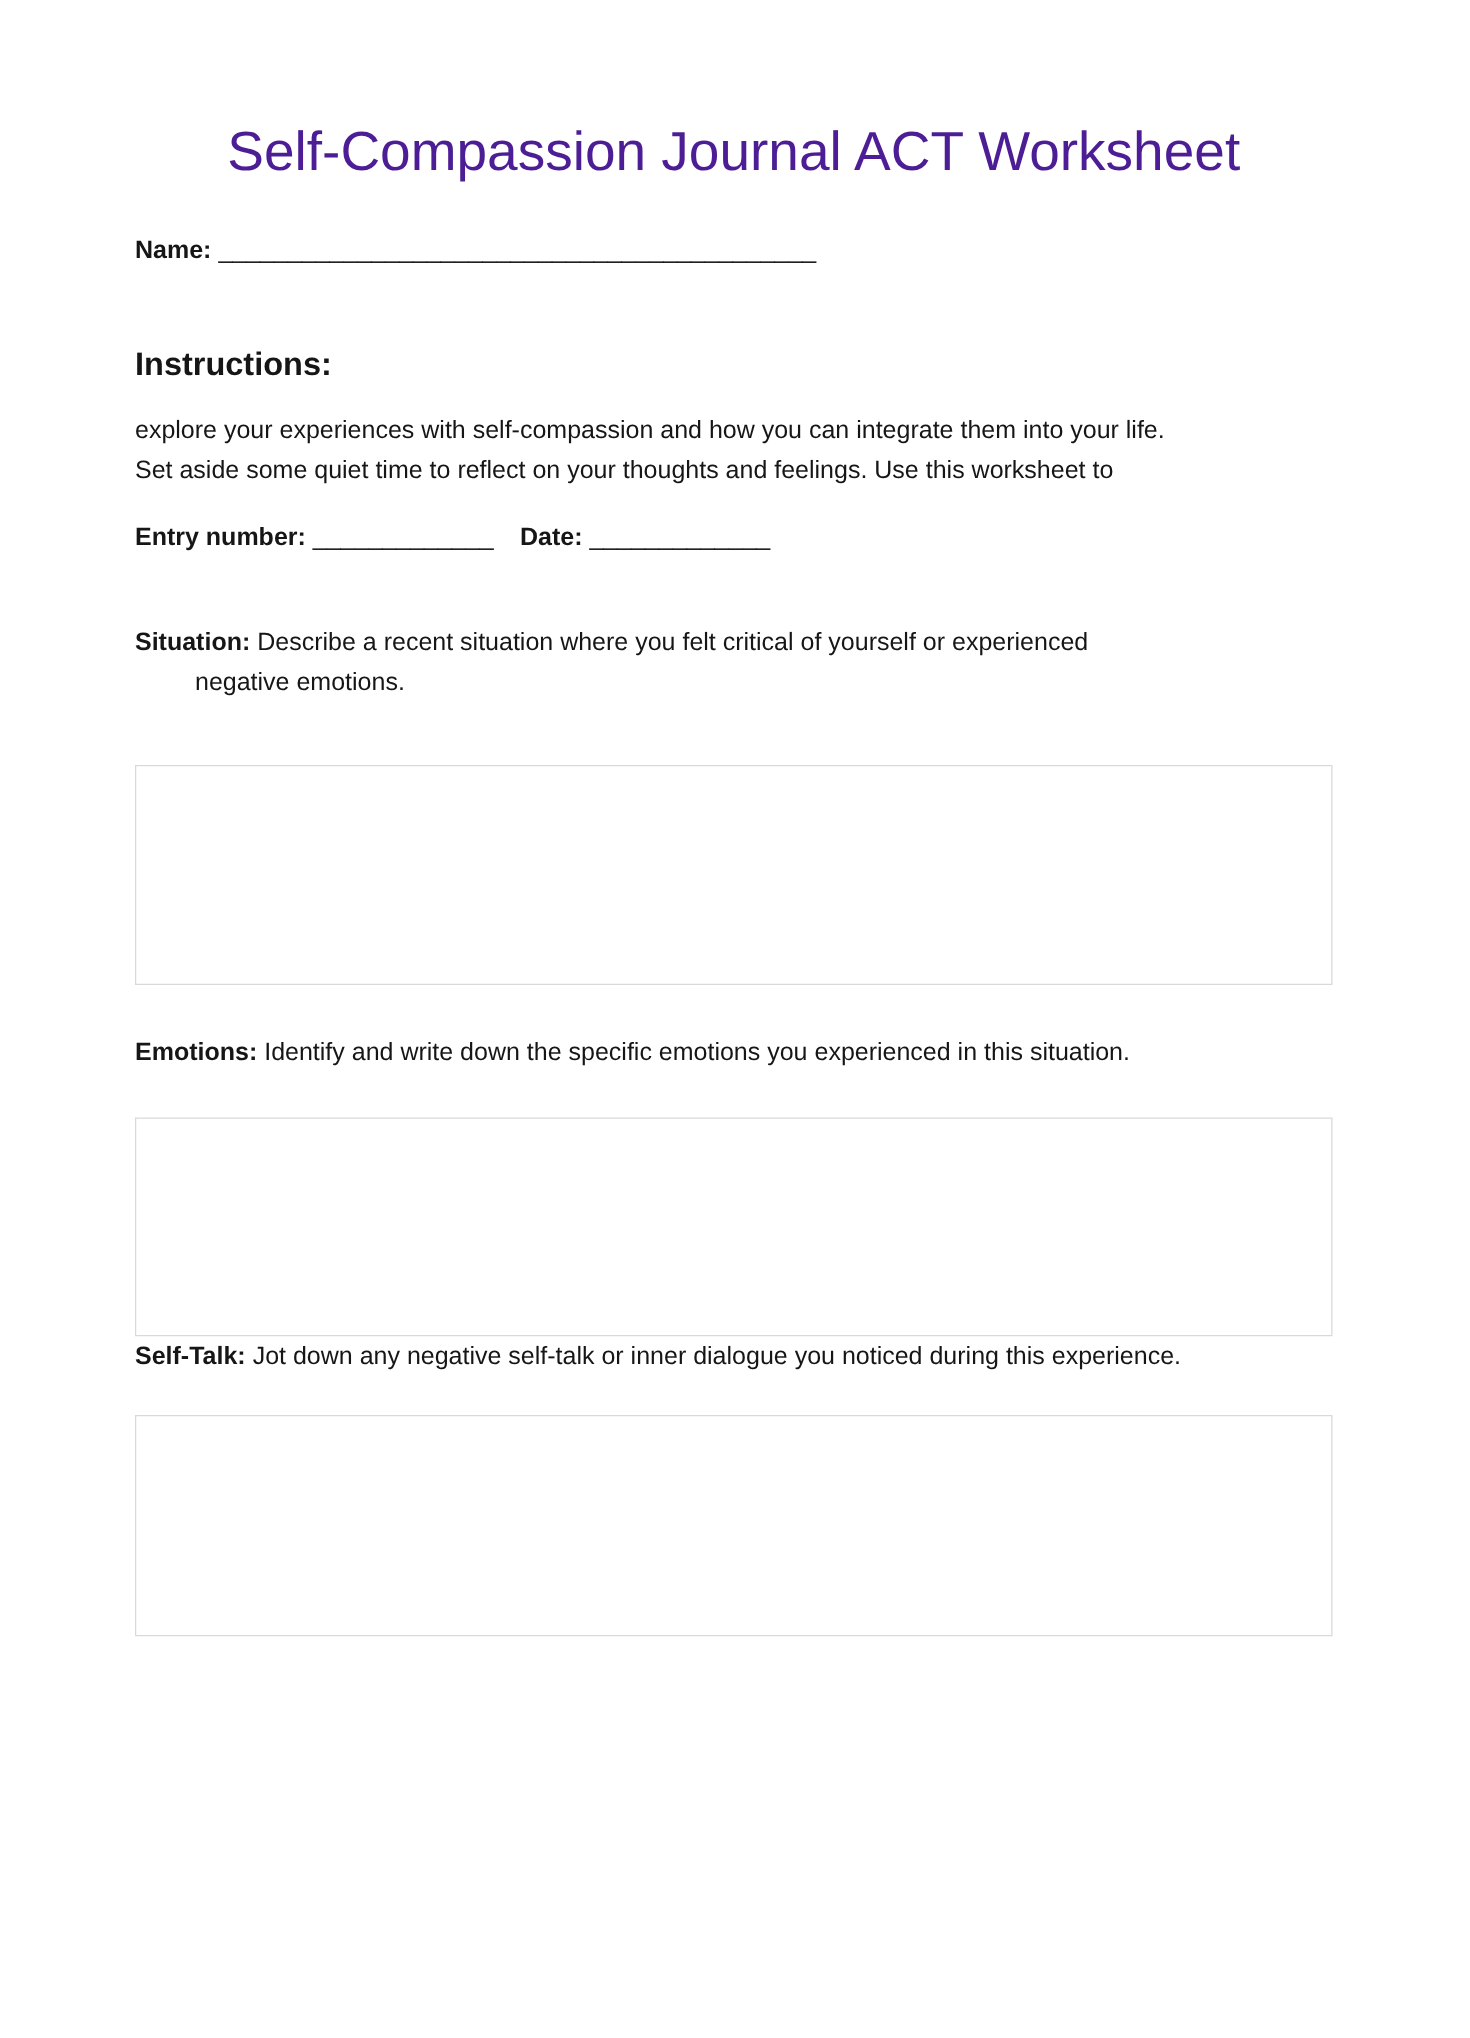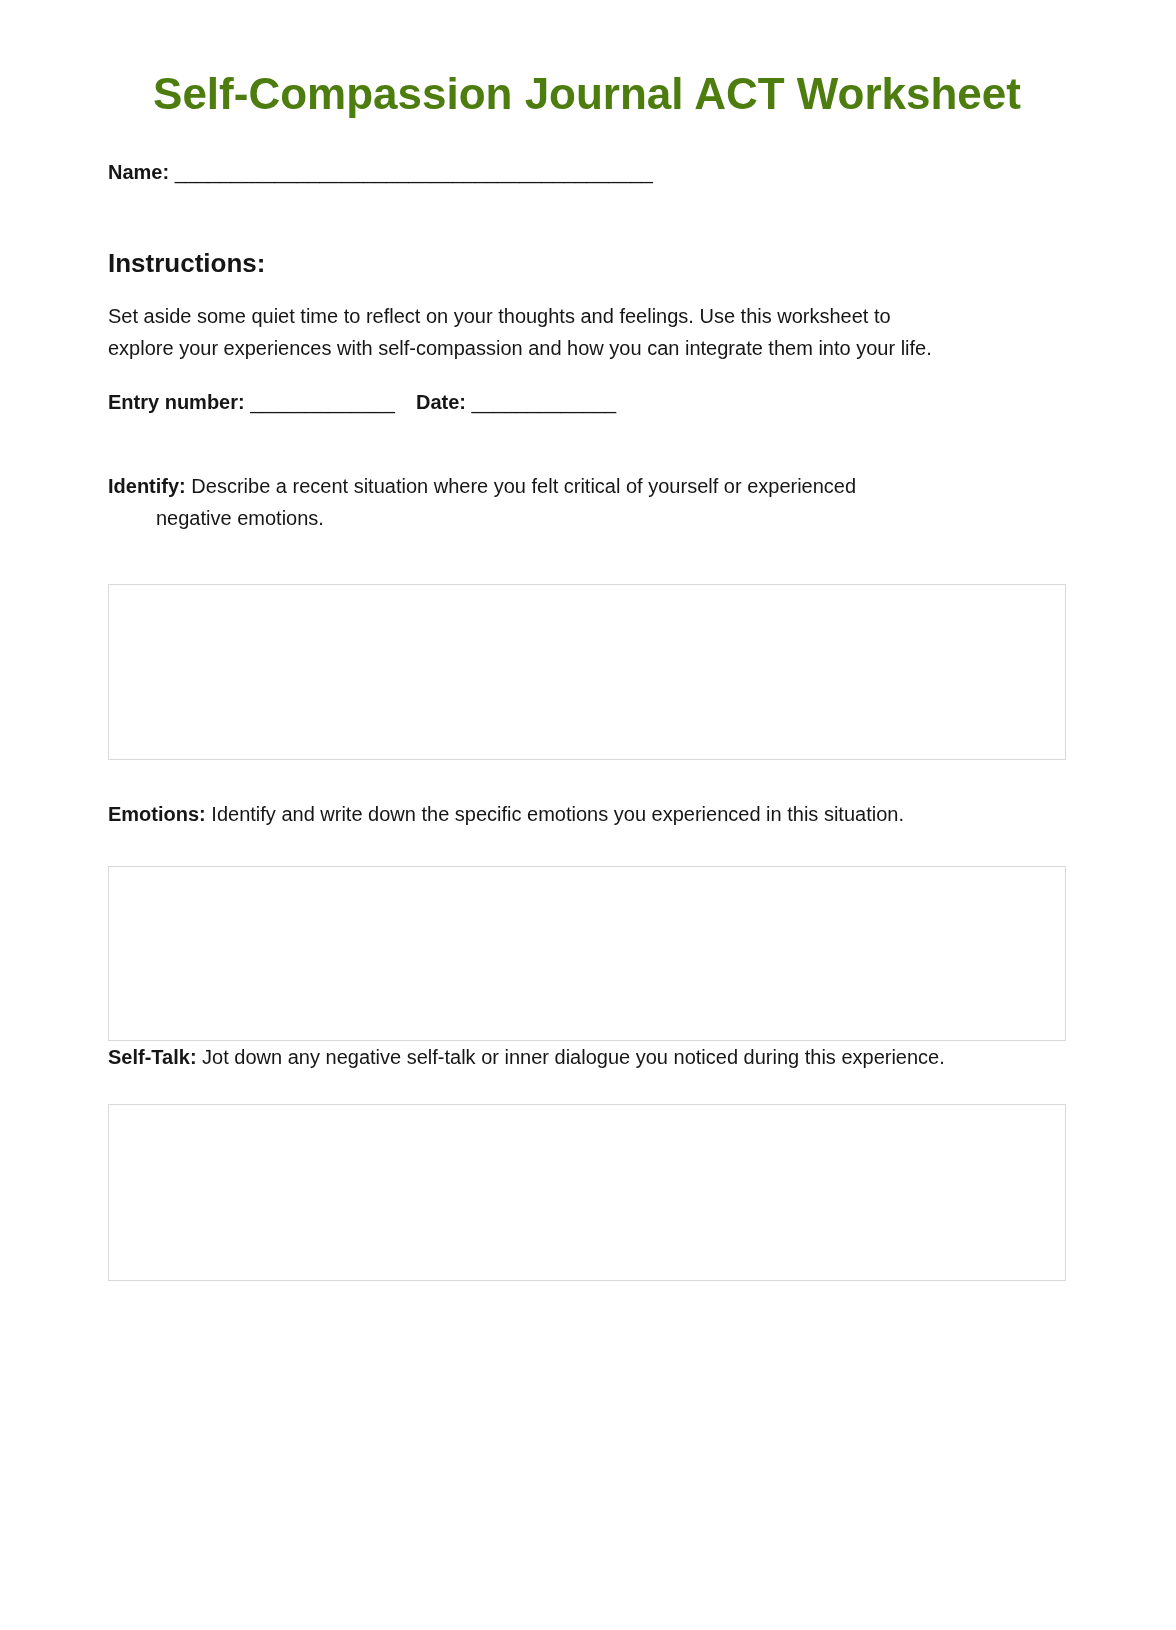--- a/index.html
+++ b/index.html
@@ -16,27 +16,27 @@
   .page {
     position: relative;
     width: 1176px;
     height: 1630px;
     box-sizing: border-box;
     padding: 0 110px 0 108px;
     background: #ffffff;
     display: flow-root;
   }
   .title {
-    margin: 68px 0 0 0;
+    margin: 96px 0 0 0;
     font-size: 44px;
     line-height: 1.2;
-    font-weight: 700;
+    font-weight: 400;
     text-align: center;
     letter-spacing: 0;
-    color: #4d7c0f;
+    color: #4c1d95;
   }
   .name-row {
     margin-top: 37px;
     font-size: 20px;
     line-height: 28px;
     white-space: nowrap;
   }
   .label-bold {
     font-weight: 700;
   }
@@ -98,34 +98,34 @@
   <h1 class="title">Self-Compassion Journal ACT Worksheet</h1>
 
   <div class="name-row">
     <span class="label-bold">Name:</span>
     <span class="blank">___________________________________________</span>
   </div>
 
   <h2 class="instructions-heading">Instructions:</h2>
 
   <p class="instructions-paragraph">
+    <span class="para-line">explore your experiences with self-compassion and how you can integrate them into your life.</span>
     <span class="para-line">Set aside some quiet time to reflect on your thoughts and feelings. Use this worksheet to</span>
-    <span class="para-line">explore your experiences with self-compassion and how you can integrate them into your life.</span>
   </p>
 
   <div class="entry-row">
     <span class="label-bold">Entry number:</span>
     <span class="blank">_____________</span>
     <span class="spacer"></span>
     <span class="label-bold">Date:</span>
     <span class="blank">_____________</span>
   </div>
 
   <p class="prompt prompt-situation">
-    <span class="label-bold">Identify:</span>
+    <span class="label-bold">Situation:</span>
     <span>Describe a recent situation where you felt critical of yourself or experienced</span>
     <span class="wrap-line">negative emotions.</span>
   </p>
 
   <div class="answer-box box-situation"></div>
 
   <p class="prompt prompt-emotions">
     <span class="label-bold">Emotions:</span>
     <span>Identify and write down the specific emotions you experienced in this situation.</span>
   </p>

